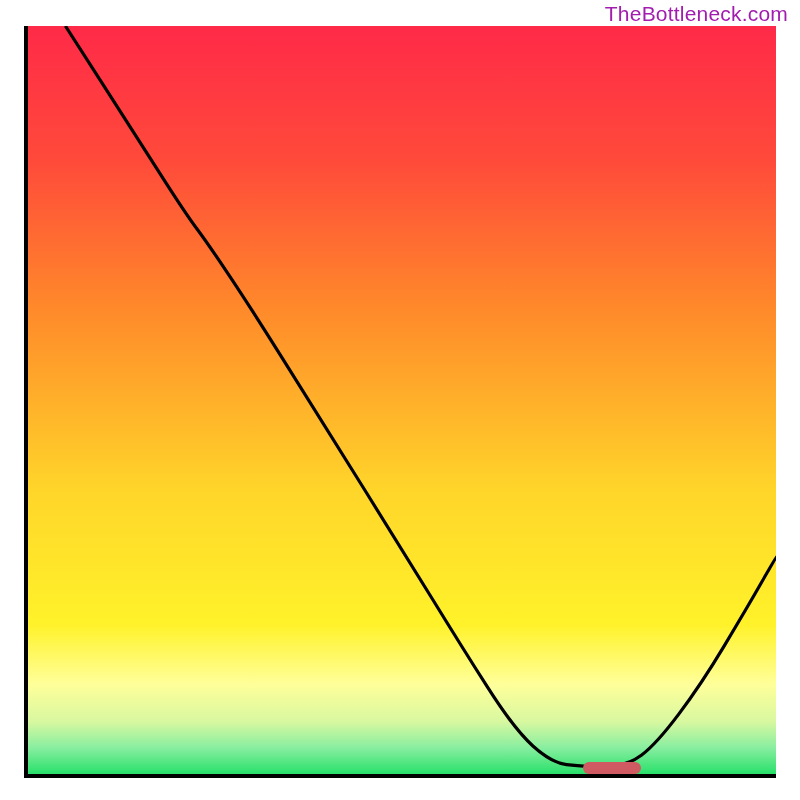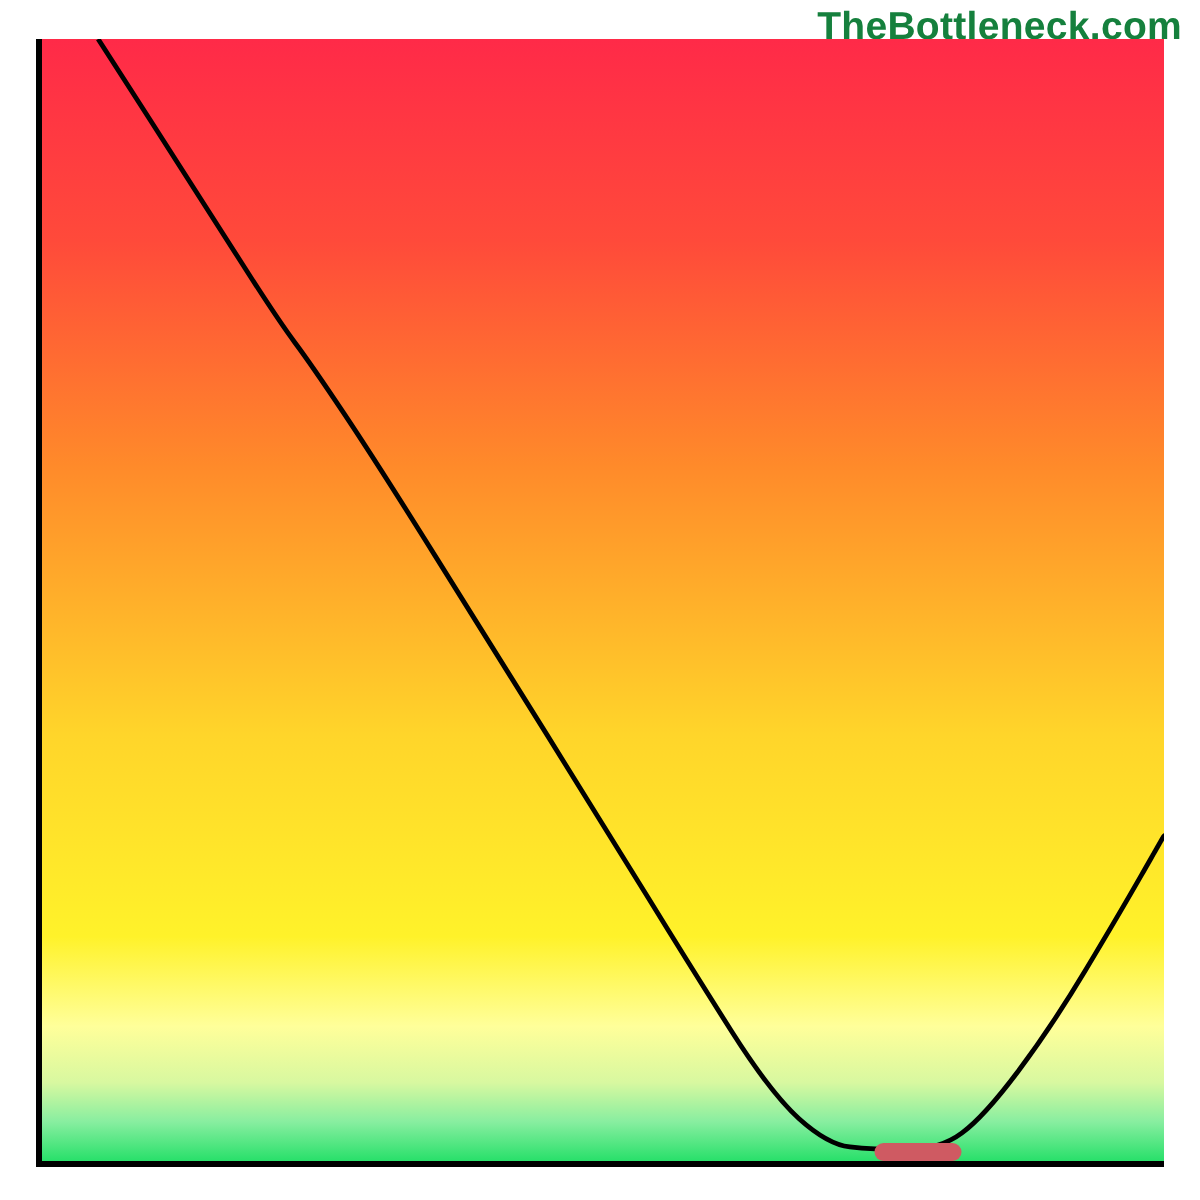--- a/index.html
+++ b/index.html
@@ -12,23 +12,23 @@
   }
   .container {
     position: relative;
     width: 800px;
     height: 800px;
   }
   .watermark {
     position: absolute;
     top: 2px;
     right: 12px;
-    font-size: 26px;
-    font-weight: 700;
-    color: #15803d;
+    font-size: 21px;
+    font-weight: 400;
+    color: #a21caf;
     letter-spacing: 0.2px;
   }
   .plot-area {
     position: absolute;
     left: 24px;
     top: 26px;
     width: 752px;
     height: 752px;
     border-left: 4px solid #000;
     border-bottom: 4px solid #000;

